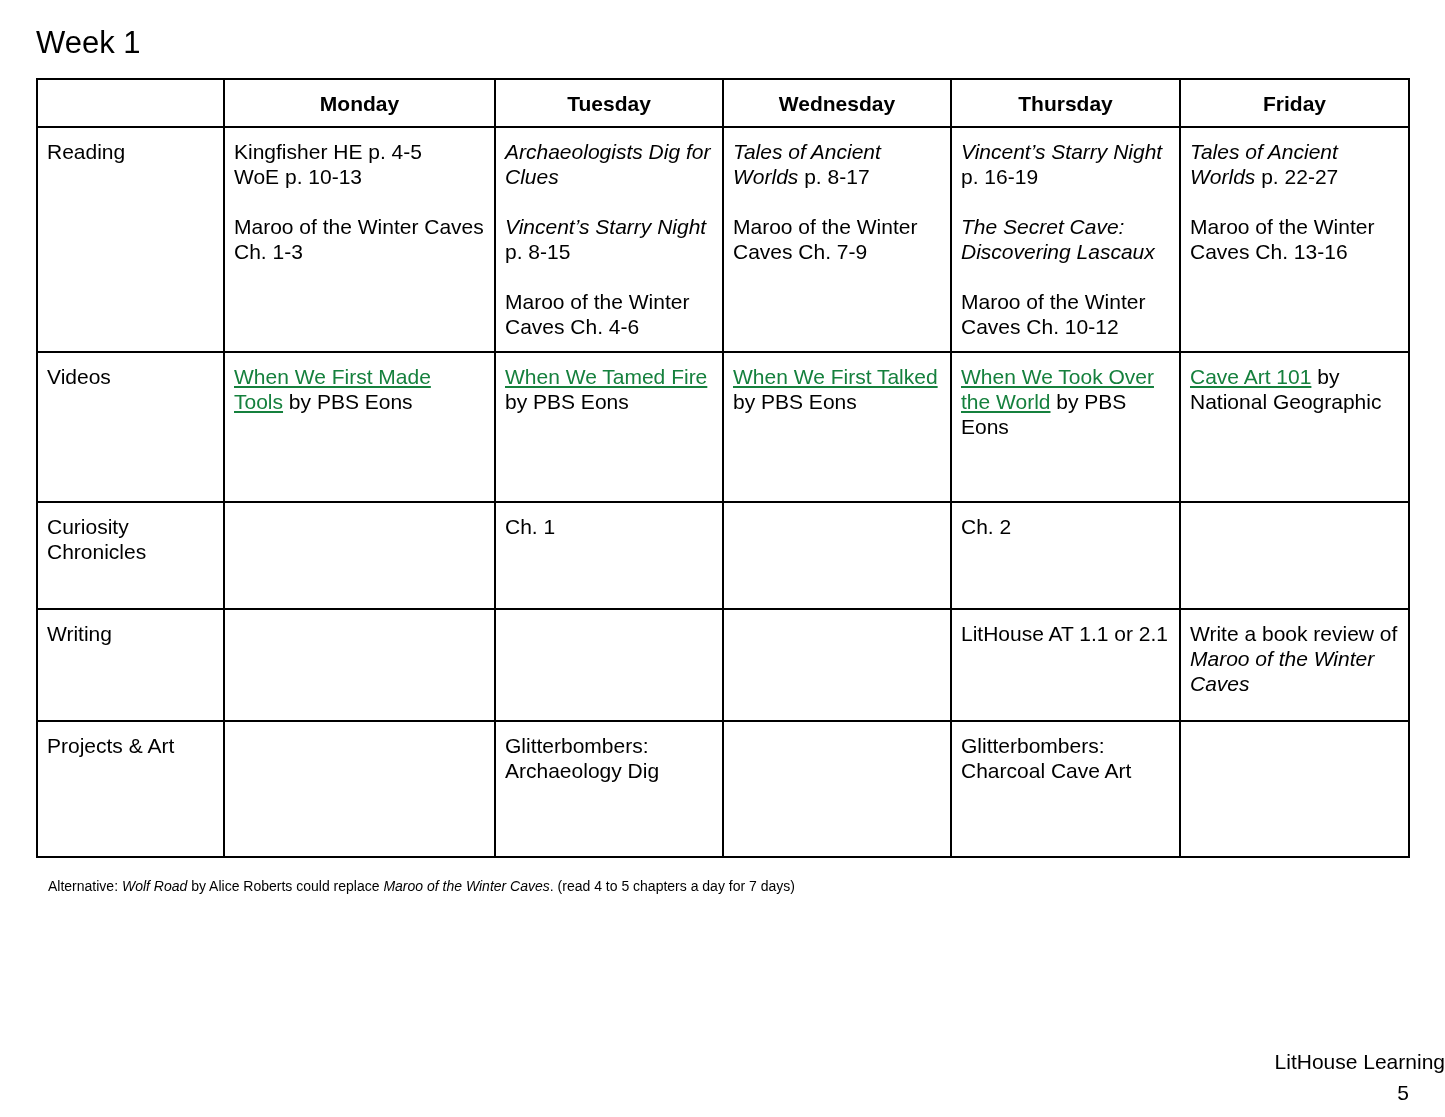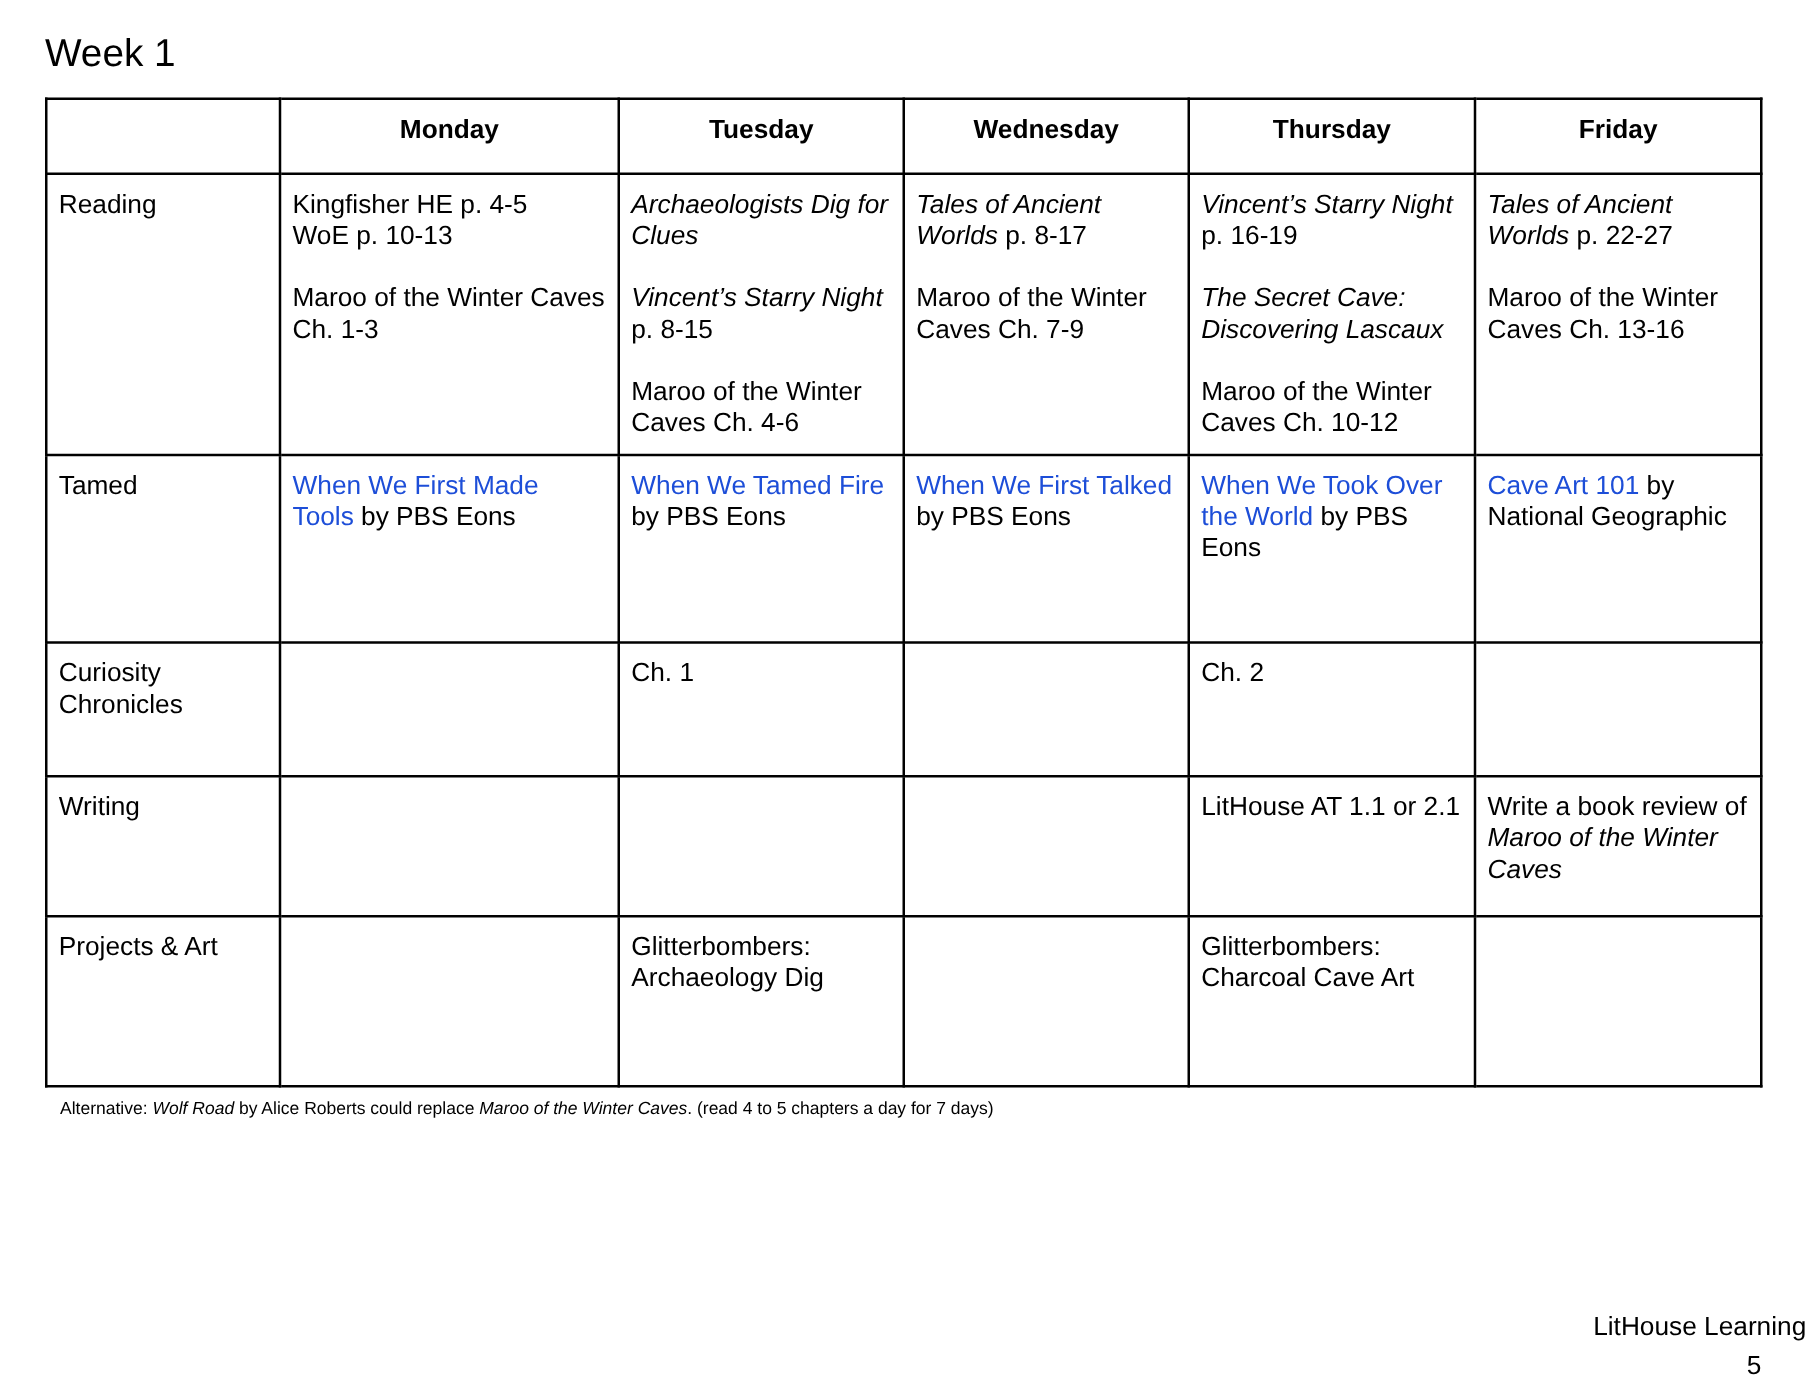--- a/index.html
+++ b/index.html
@@ -24,21 +24,21 @@
     text-align:left;
     overflow:hidden;
   }
   table.plan th {
     font-weight:bold; text-align:center; padding:11px 6px 8px 6px;
   }
   .rowlabel { font-weight:normal; }
   .para { margin:0; }
   .para + .para { margin-top:25px; }
   i { }
-  a.vlink { color:#1d4ed8; }
+  a.vlink { color:#15803d; text-decoration:underline; }
   .note {
     position:absolute; left:48px; top:874px;
     font-size:14px; line-height:25px;
   }
   .footer {
     position:absolute; left:0; width:1445px; top:1049px;
     text-align:right; font-size:21px; line-height:25px;
   }
   .pagenum {
     position:absolute; right:36px; top:1080px;
@@ -53,21 +53,21 @@
 <table class="plan">
   <colgroup>
     <col style="width:187px">
     <col style="width:271px">
     <col style="width:228px">
     <col style="width:228px">
     <col style="width:229px">
     <col style="width:229px">
   </colgroup>
   <tbody>
-      <tr style="height:60px">
+      <tr style="height:48px">
     <th></th>
     <th>Monday</th>
     <th>Tuesday</th>
     <th>Wednesday</th>
     <th>Thursday</th>
     <th>Friday</th>
   </tr>
 
   <tr style="height:225px">
     <td class="rowlabel">Reading</td>
@@ -92,21 +92,21 @@
       <div class="para"><i>The Secret Cave: Discovering Lascaux</i></div>
       <div class="para">Maroo of the Winter Caves Ch. 10-12</div>
     </td>
     <td>
       <div class="para"><i>Tales of Ancient Worlds</i><span> p. 22-27</span></div>
       <div class="para">Maroo of the Winter Caves Ch. 13-16</div>
     </td>
   </tr>
 
   <tr style="height:150px">
-    <td class="rowlabel">Tamed</td>
+    <td class="rowlabel">Videos</td>
     <td><a class="vlink">When We First Made Tools</a><span> by PBS Eons</span></td>
     <td><a class="vlink">When We Tamed Fire</a><span> by PBS Eons</span></td>
     <td><a class="vlink">When We First Talked</a><span> by PBS Eons</span></td>
     <td><a class="vlink">When We Took Over the World</a><span> by PBS Eons</span></td>
     <td><a class="vlink">Cave Art 101</a><span> by National Geographic</span></td>
   </tr>
 
   <tr style="height:107px">
     <td class="rowlabel">Curiosity Chronicles</td>
     <td></td>

